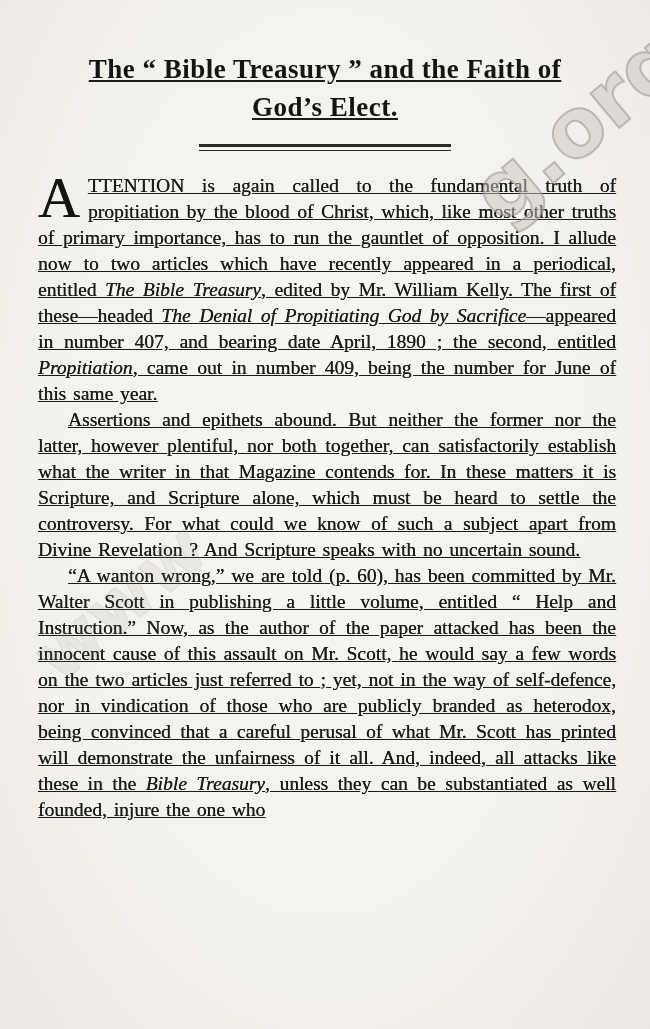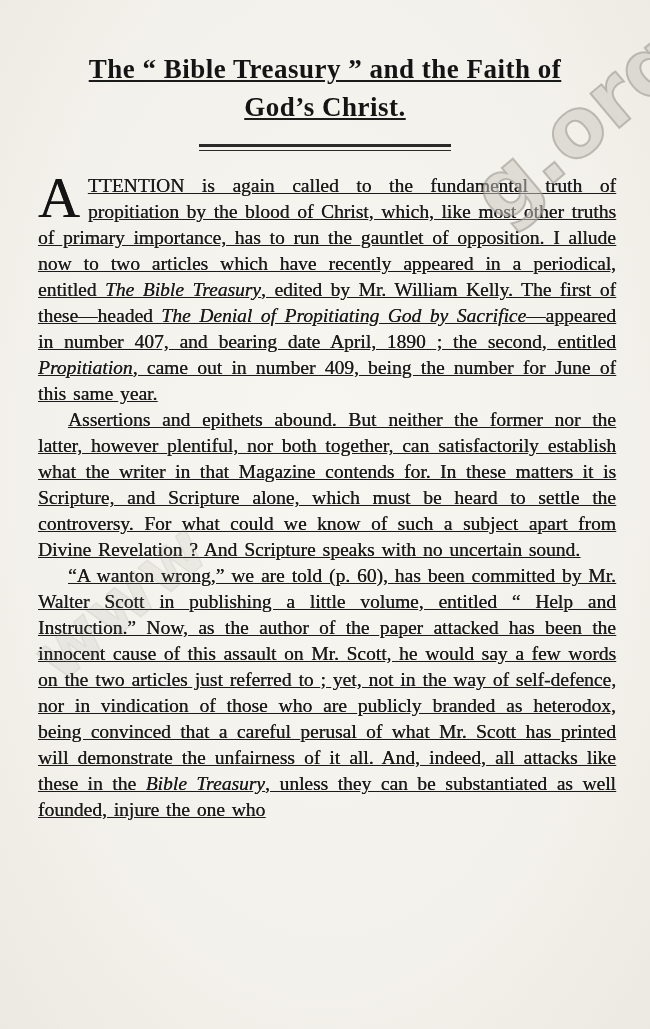--- a/index.html
+++ b/index.html
@@ -92,21 +92,21 @@
     -webkit-text-stroke: 1.5px rgba(150, 148, 140, 0.14);
   }
 </style>
 </head>
 <body>
 
 <div class="page">
 
   <div class="title-block">
     <div class="page-title-line">The “ Bible Treasury ” and the Faith of</div>
-    <div class="page-title-line">God’s Christ.</div>
+    <div class="page-title-line">God’s Elect.</div>
   </div>
 
   <div class="title-rule"></div>
 
   <div class="document-body">
       <p class="body-para has-dropcap"><span class="dropcap">A</span><span>TTENTION is again called to the fundamental truth of propitiation by the blood of Christ, which, like most other truths of primary importance, has to run the gauntlet of opposition.  I allude now to two articles which have recently appeared in a periodical, entitled </span><em>The Bible Treasury</em><span>, edited by Mr. William Kelly. The first of these—headed </span><em>The Denial of Propitiating God by Sacrifice</em><span>—appeared in number 407, and bearing date April, 1890 ; the second, entitled </span><em>Propitiation</em><span>, came out in number 409, being the number for June of this same year.</span></p>
       <p class="body-para"><span>Assertions and epithets abound.  But neither the former nor the latter, however plentiful, nor both together, can satisfactorily establish what the writer in that Magazine contends for.  In these matters it is Scripture, and Scripture alone, which must be heard to settle the controversy.  For what could we know of such a subject apart from Divine Revelation ?  And Scripture speaks with no uncertain sound.</span></p>
       <p class="body-para"><span>“A wanton wrong,” we are told (p. 60), has been committed by Mr. Walter Scott in publishing a little volume, entitled “ Help and Instruction.”  Now, as the author of the paper attacked has been the innocent cause of this assault on Mr. Scott, he would say a few words on the two articles just referred to ; yet, not in the way of self-defence, nor in vindication of those who are publicly branded as heterodox, being convinced that a careful perusal of what Mr. Scott has printed will demonstrate the unfairness of it all.  And, indeed, all attacks like these in the </span><em>Bible Treasury</em><span>, unless they can be substantiated as well founded, injure the one who</span></p>
     </div>
 

